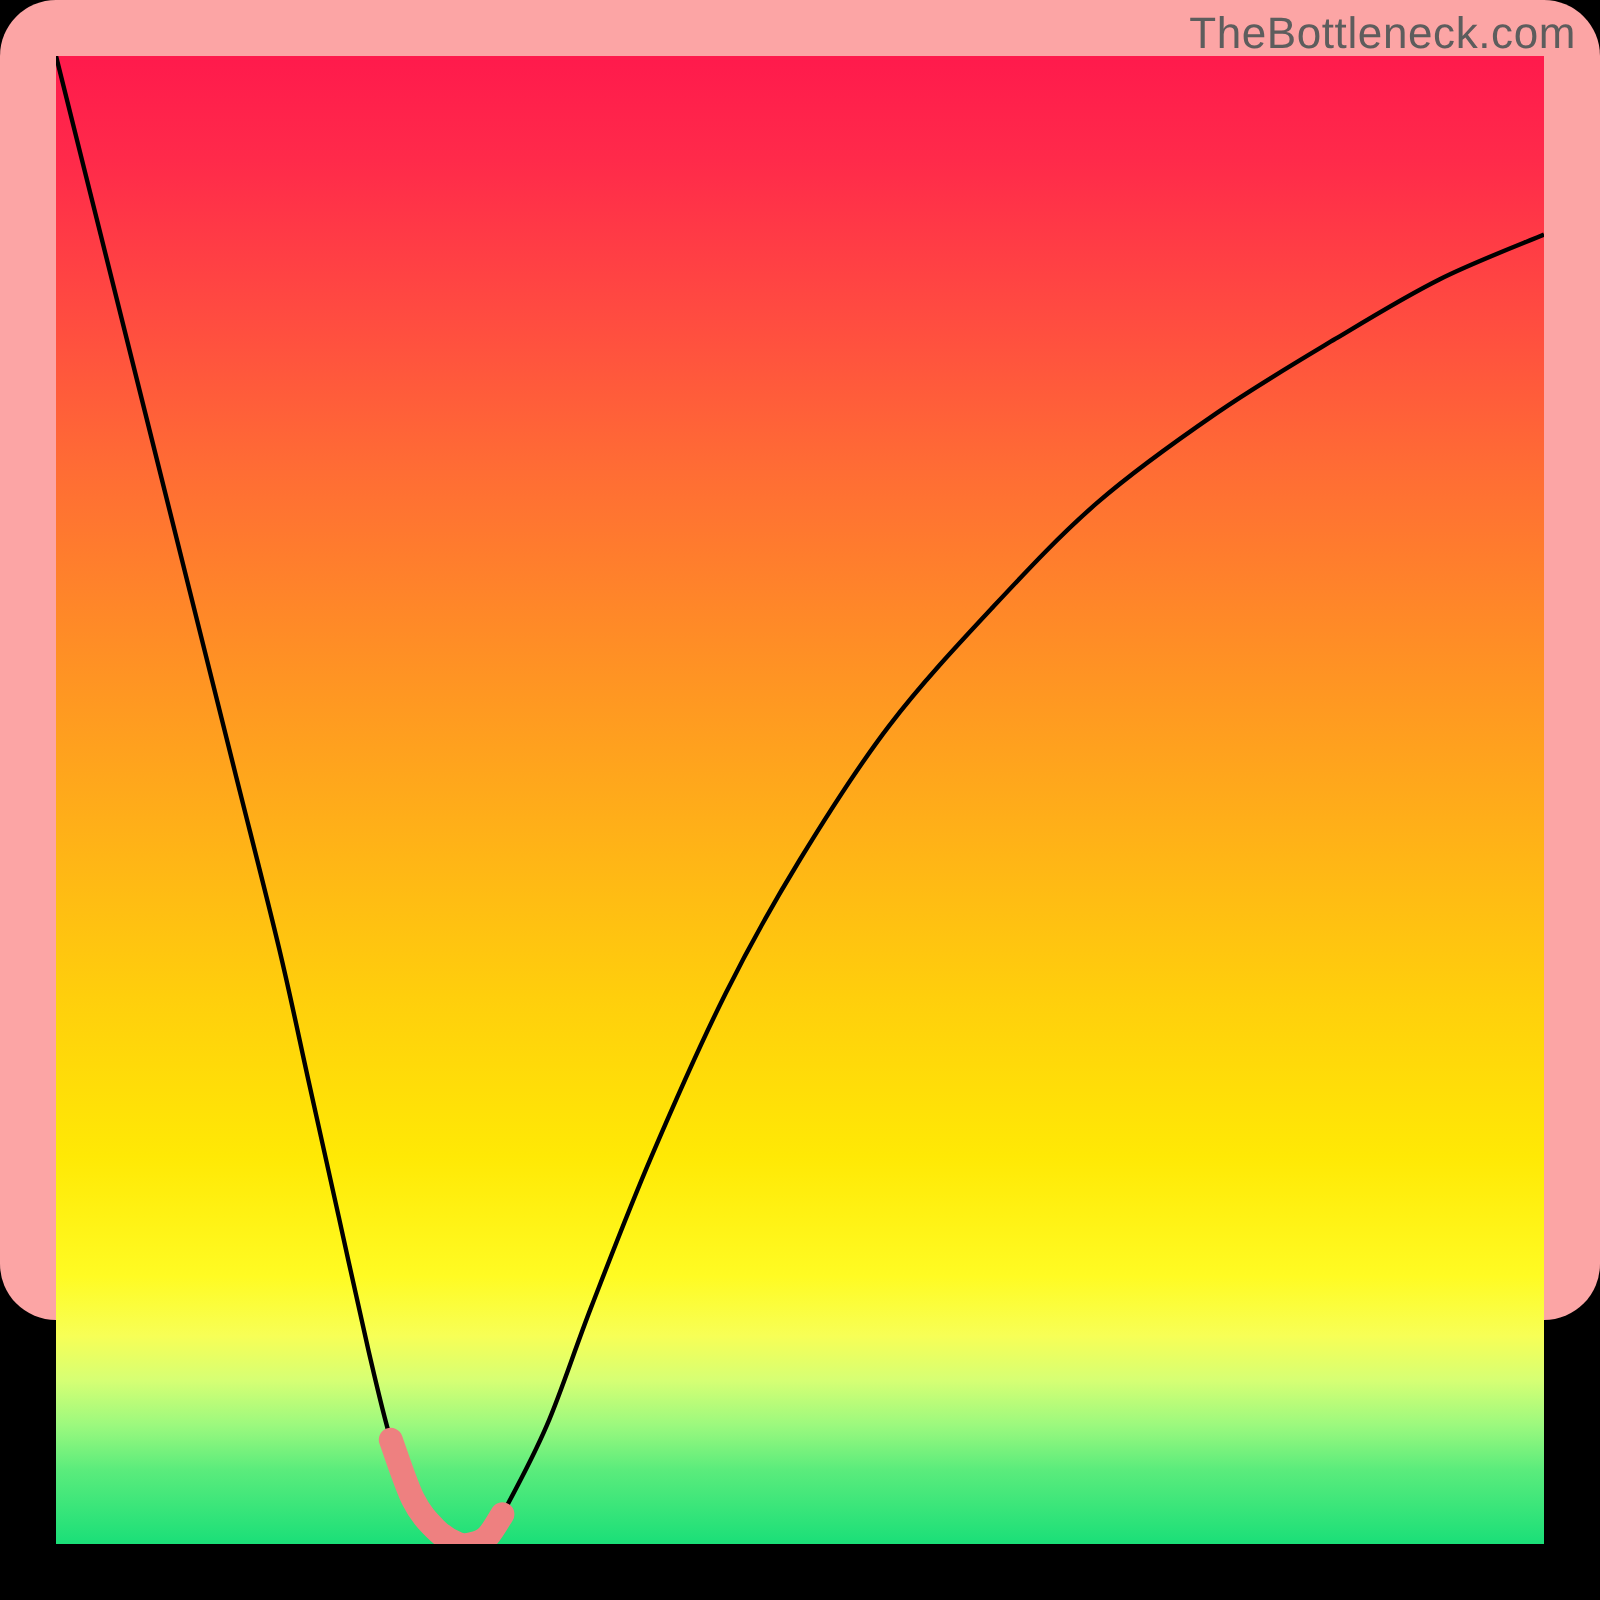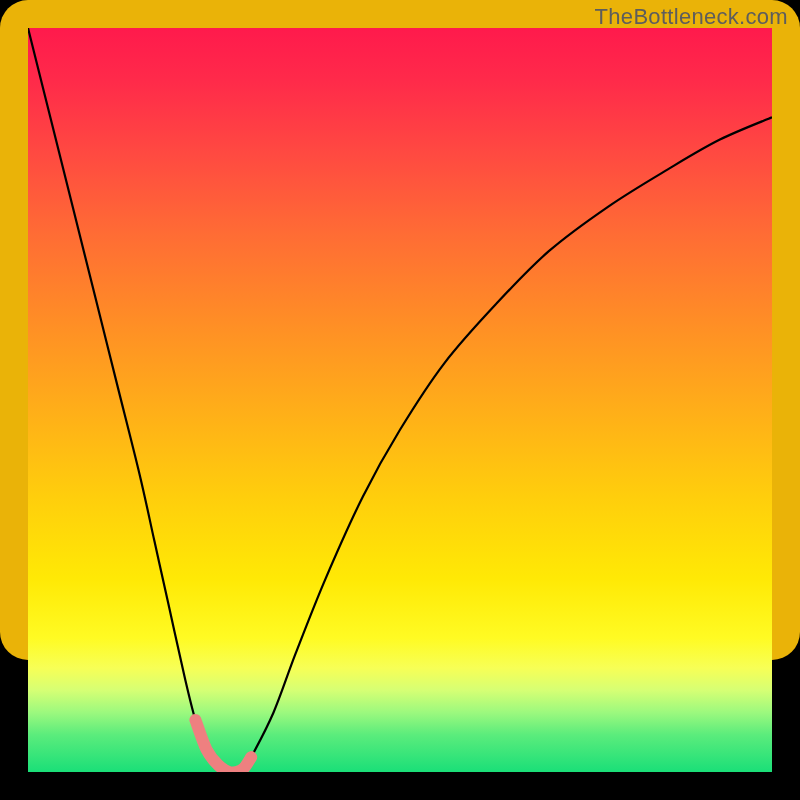--- a/index.html
+++ b/index.html
@@ -10,21 +10,21 @@
     overflow: hidden;
     background: #000;
     font-family: Arial, Helvetica, sans-serif;
   }
   .frame {
     position: absolute;
     left: 0;
     top: 0;
     width: 800px;
     height: 660px;
-    background: #eab308;
+    background: #fca5a5;
     border-radius: 28px;
   }
   .plot {
     position: absolute;
     left: 28px;
     top: 28px;
     width: 744px;
     height: 744px;
     background: linear-gradient(to bottom,
       #ff1a4c 0%,

